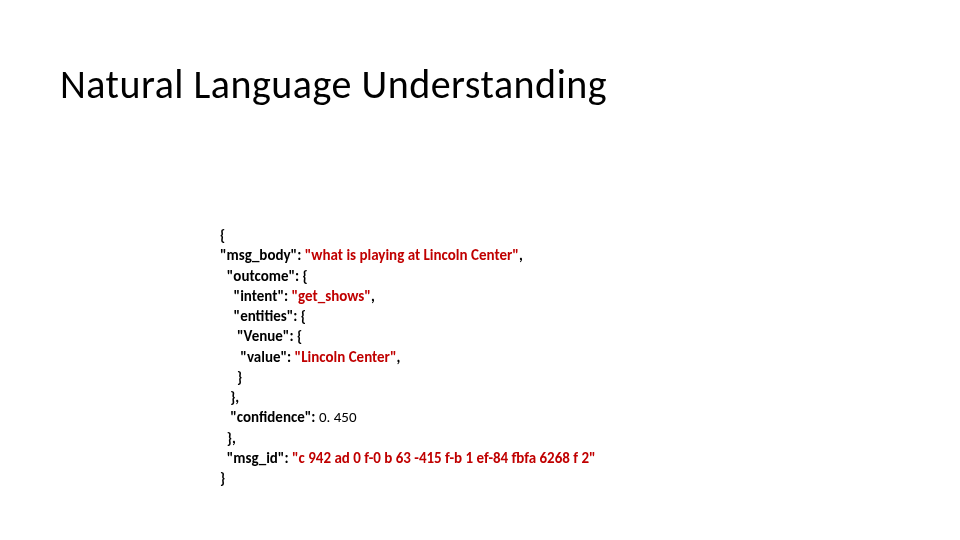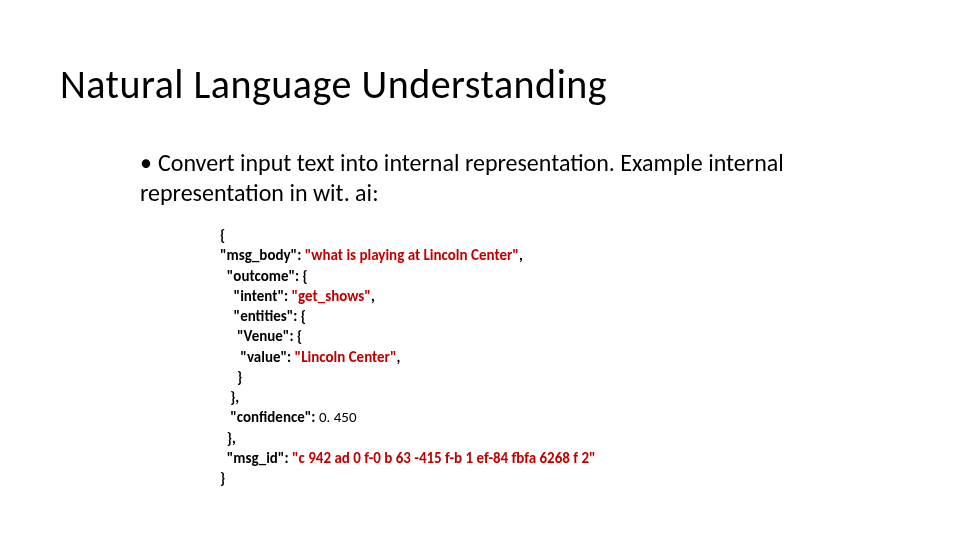--- a/index.html
+++ b/index.html
@@ -60,23 +60,20 @@
   .p  { color: #000000; font-weight: 700; }  
   .n  { color: #000000; }                    
 </style>
 </head>
 <body>
 
 <div class="slide">
 
   <div class="title">Natural Language Understanding</div>
 
-  <div class="bullet-row">
-    <span class="bullet-dot">•</span><span class="bullet-text">Convert input text into internal representation. Example internal representation in wit. ai:</span>
-  </div>
 
   <div class="code-block"><span class="k">{</span>
 <span class="k">"msg_body": </span><span class="s">"what is playing at Lincoln Center"</span><span class="p">,</span>
 <span class="k">  "outcome": {</span>
 <span class="k">    "intent": </span><span class="s">"get_shows"</span><span class="p">,</span>
 <span class="k">    "entities": {</span>
 <span class="k">     "Venue": {</span>
 <span class="k">      "value": </span><span class="s">"Lincoln Center"</span><span class="p">,</span>
 <span class="k">     }</span>
 <span class="k">   },</span>

